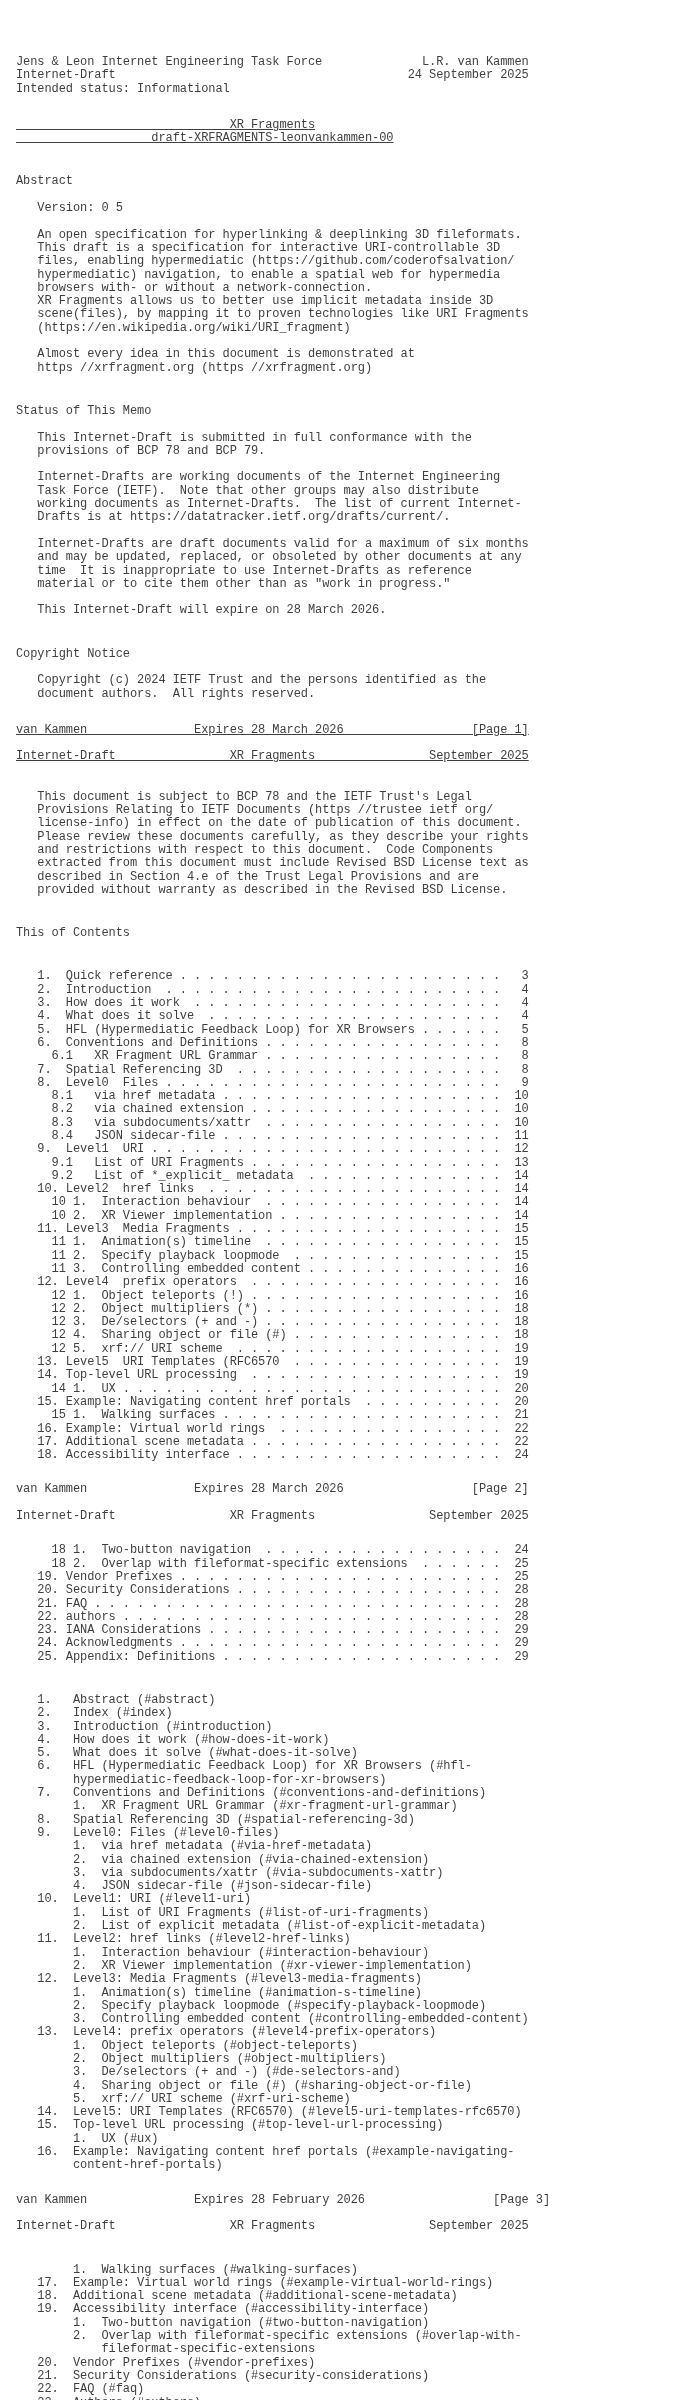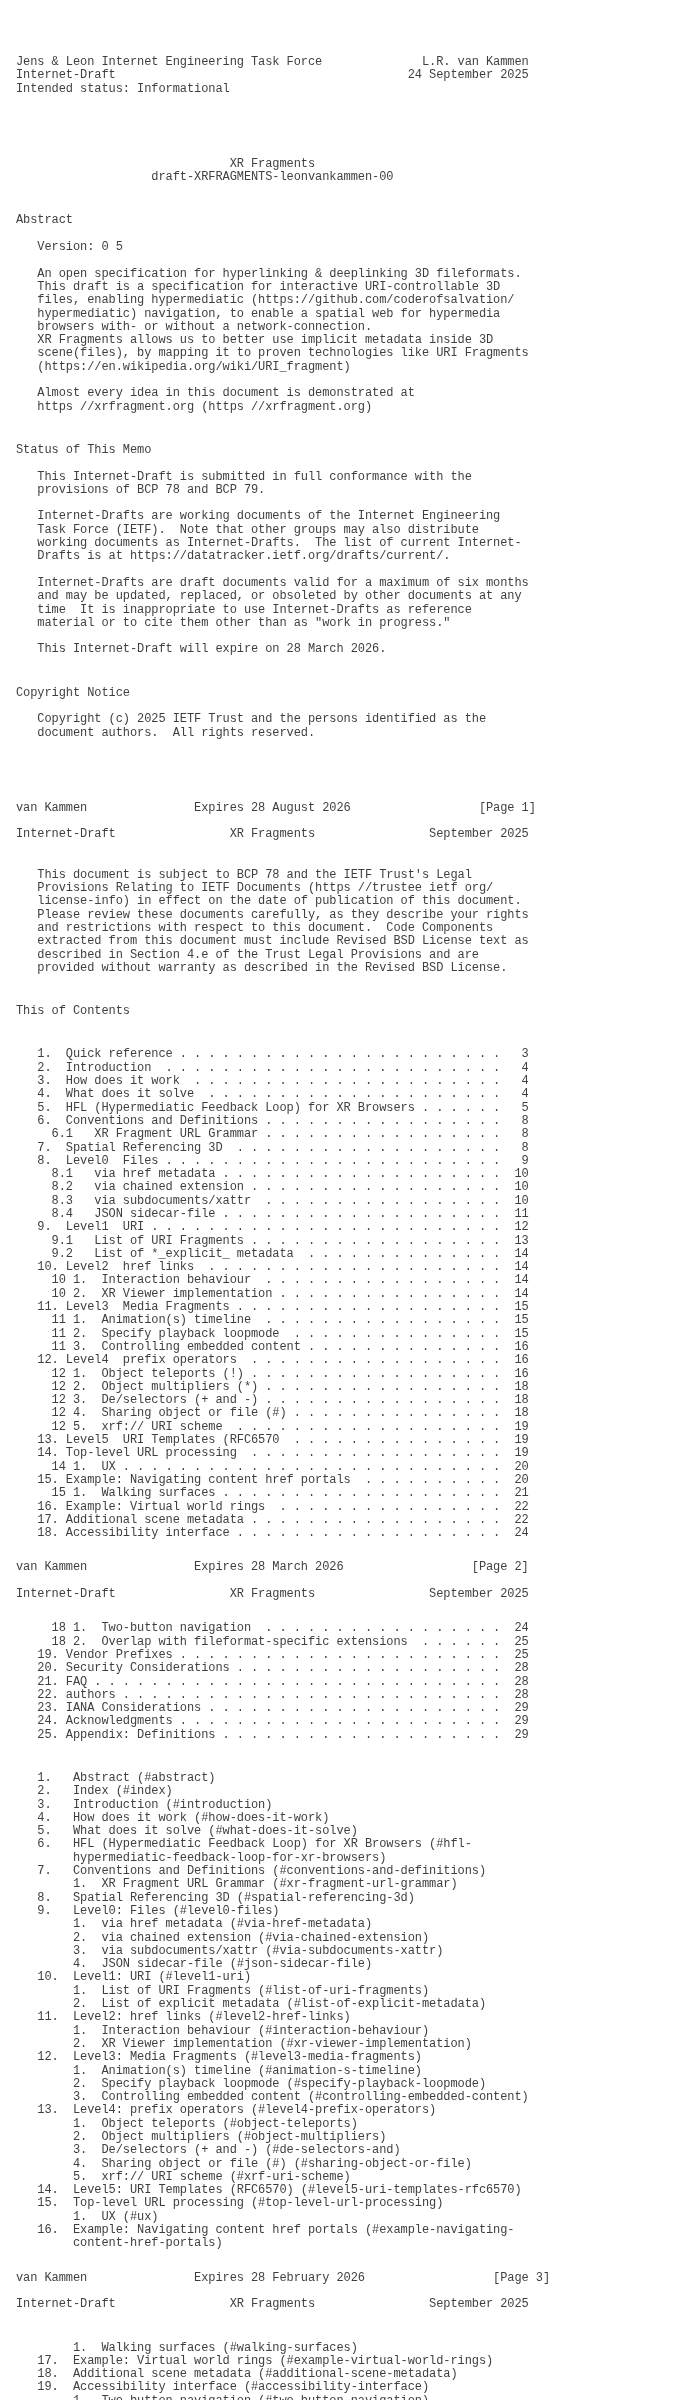--- a/index.html
+++ b/index.html
@@ -21,21 +21,21 @@
   }
   pre {
     margin: 0;
     padding: 0;
     font: inherit;
     letter-spacing: inherit;
     white-space: pre;
   }
   .g1 { margin-top: 30px; }
   .g2 { margin-top: 21px; }
-  .g3 { margin-top: 62px; }
+  .g3 { margin-top: 23px; text-decoration: underline; }
   .glegal { margin-top: 27px; }
 </style>
 </head>
 <body>
 
 <div>
   <pre>Jens &amp; Leon Internet Engineering Task Force              L.R. van Kammen
 Internet-Draft                                         24 September 2025
 Intended status: Informational                                          </pre>
   <pre class="g3">                              XR Fragments
@@ -66,23 +66,23 @@
    Drafts is at https://datatracker.ietf.org/drafts/current/.
 
    Internet-Drafts are draft documents valid for a maximum of six months
    and may be updated, replaced, or obsoleted by other documents at any
    time  It is inappropriate to use Internet-Drafts as reference
    material or to cite them other than as "work in progress."
 
    This Internet-Draft will expire on 28 March 2026.</pre>
   <pre class="g1">Copyright Notice
 
-   Copyright (c) 2025 IETF Trust and the persons identified as the
+   Copyright (c) 2024 IETF Trust and the persons identified as the
    document authors.  All rights reserved.</pre>
-  <pre class="g3">van Kammen               Expires 28 August 2026                  [Page 1]
+  <pre class="g3">van Kammen               Expires 28 March 2026                  [Page 1]
 
 Internet-Draft                XR Fragments                September 2025</pre>
   <pre class="glegal">   This document is subject to BCP 78 and the IETF Trust's Legal
    Provisions Relating to IETF Documents (https //trustee ietf org/
    license-info) in effect on the date of publication of this document.
    Please review these documents carefully, as they describe your rights
    and restrictions with respect to this document.  Code Components
    extracted from this document must include Revised BSD License text as
    described in Section 4.e of the Trust Legal Provisions and are
    provided without warranty as described in the Revised BSD License.</pre>

